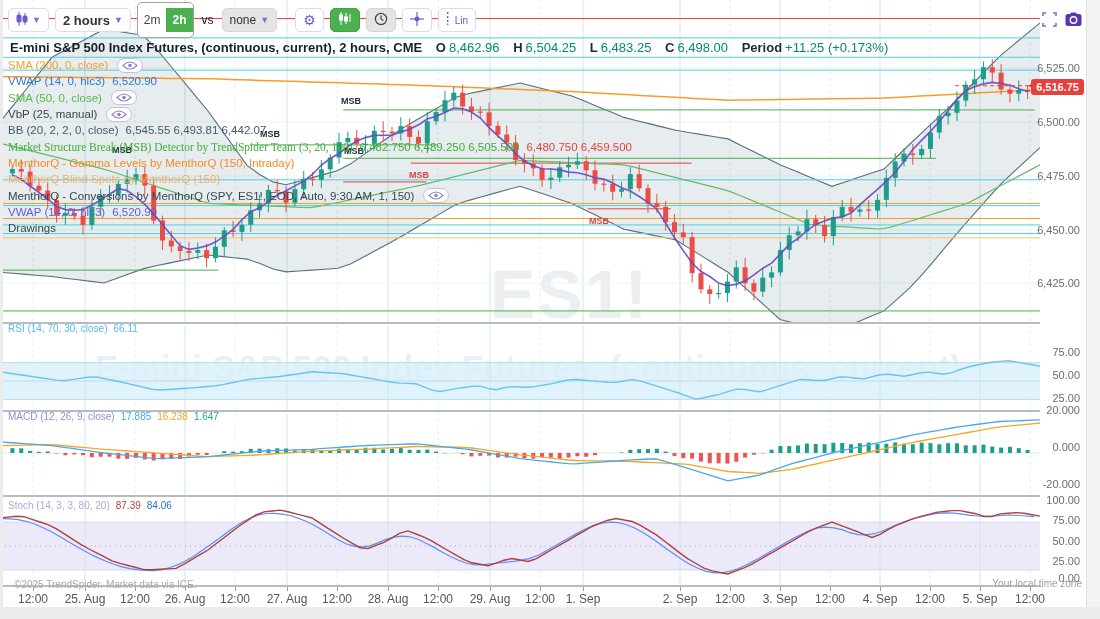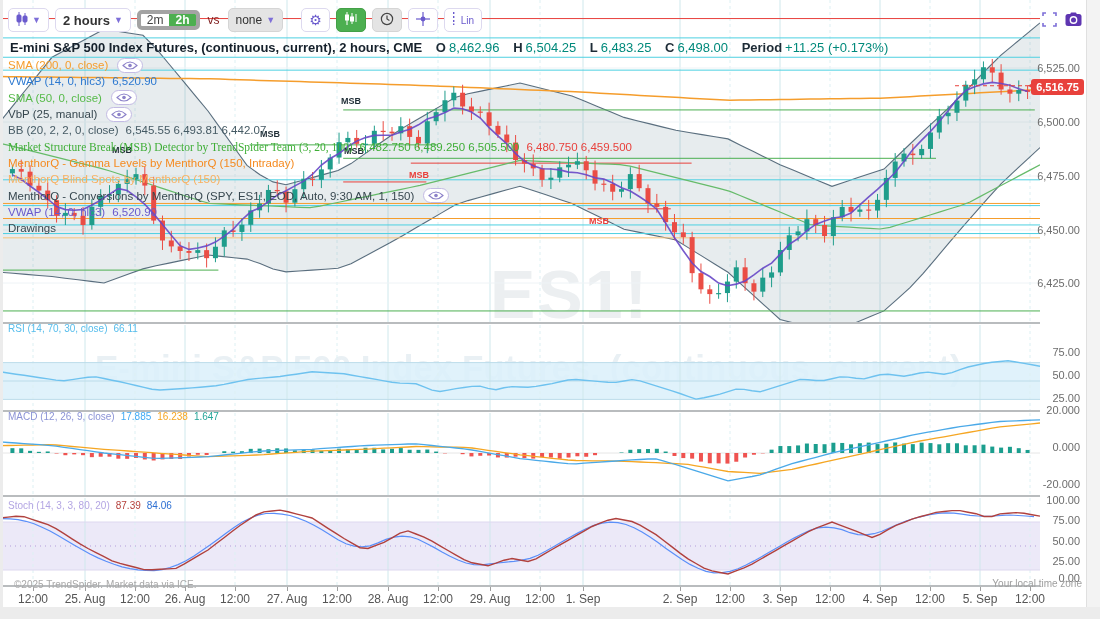--- a/index.html
+++ b/index.html
@@ -13,24 +13,24 @@
   #wm-name { left:95px; top:348px; font-size:35px; color:#e9f0f4; font-weight:bold;}
   svg.layer { position:absolute; left:0; z-index:1; overflow:hidden; }
 
   
   #toolbar { position:absolute; left:8px; top:6px; height:28px; display:flex; align-items:center; gap:6px; z-index:5; }
   .tbtn { display:inline-flex; align-items:center; justify-content:center; gap:4px; height:24px; padding:0 7px;
           background:#fff; border:1px solid #ddd9ef; border-radius:5px; font-size:12px; color:#333; cursor:pointer; }
   .tbtn .caret { color:#7e6fd8; font-size:9px; }
   .tbtn.gray { background:#e4e4e4; border-color:#d5d5d5; }
   .tbtn.green { background:#4caf50; border-color:#43a047; color:#fff; }
-  .chip-group { display:inline-flex; align-items:center; height:20px; border-radius:5px; overflow:hidden; border:4px solid #a3a3a3; background:#fff;}
+  .chip-group { display:inline-flex; align-items:center; height:36px; border-radius:5px; overflow:hidden; border:1px solid #a3a3a3; background:#fff;}
   .chip { padding:0 6px; font-size:12px; color:#444; height:24px; display:flex; align-items:center;}
   .chip.active { background:#4caf50; color:#fff; font-weight:bold; }
-  .vs { font-size:12px; color:#7f1d1d; padding:0 2px; }
+  .vs { font-size:12px; color:#0f172a; padding:0 2px; }
   .icon-purple { color:#6a5acd; font-size:14px; }
   #tf-dd { font-weight:bold; font-size:13px; }
 
   
   #title-row { position:absolute; left:10px; top:40px; z-index:5; font-size:13px; white-space:nowrap; }
   #title-row .sym { font-weight:bold; color:#15202b; }
   #title-row .ok { color:#1d2b36; font-weight:bold; margin-left:10px;}
   #title-row .ov { color:#00897b; margin-left:3px;}
   #title-row .pl { color:#1d2b36; font-weight:bold; margin-left:10px;}
 

